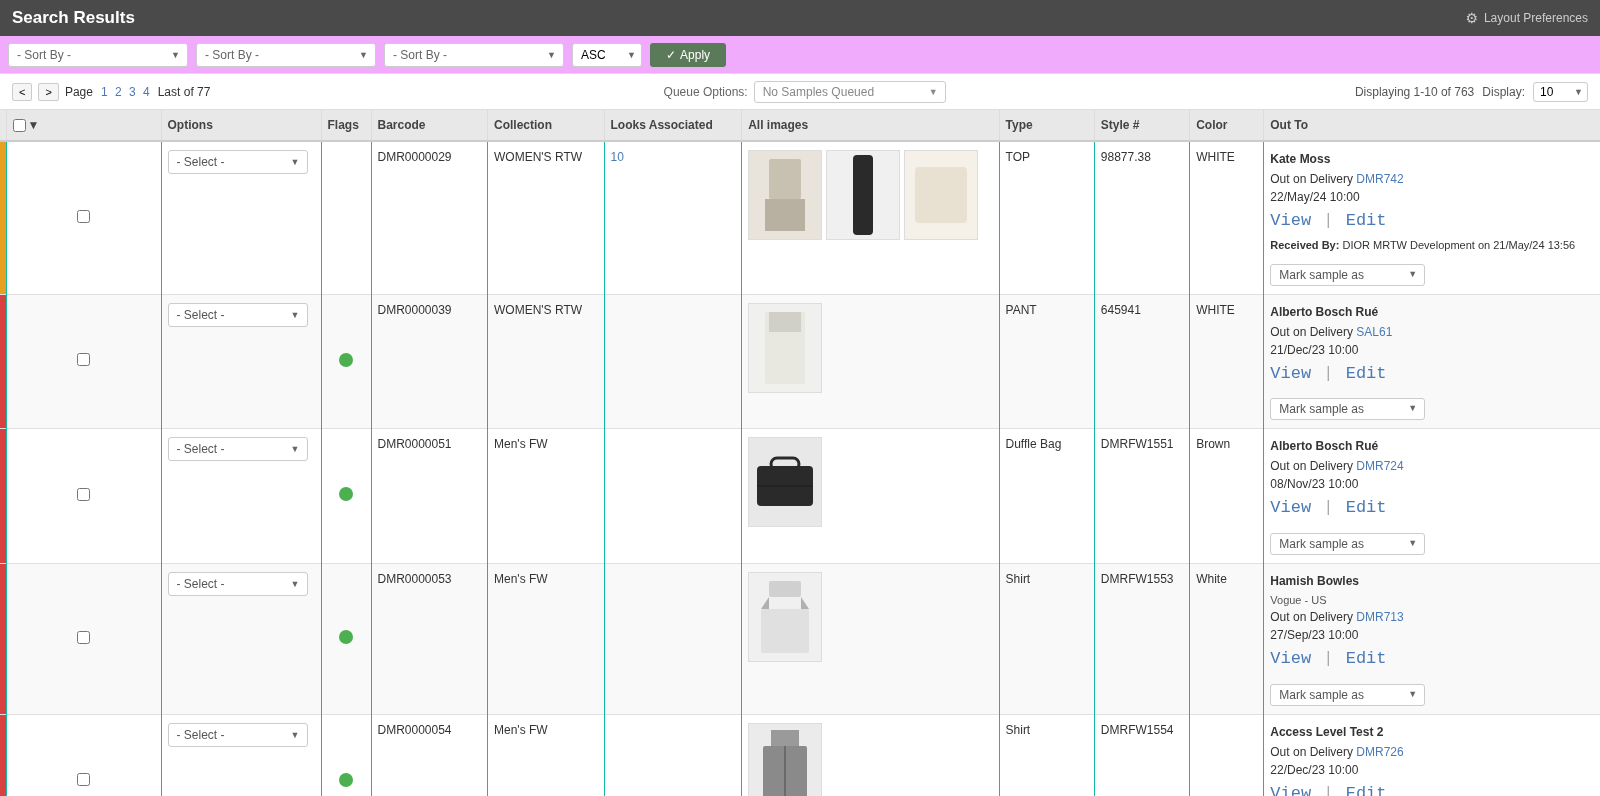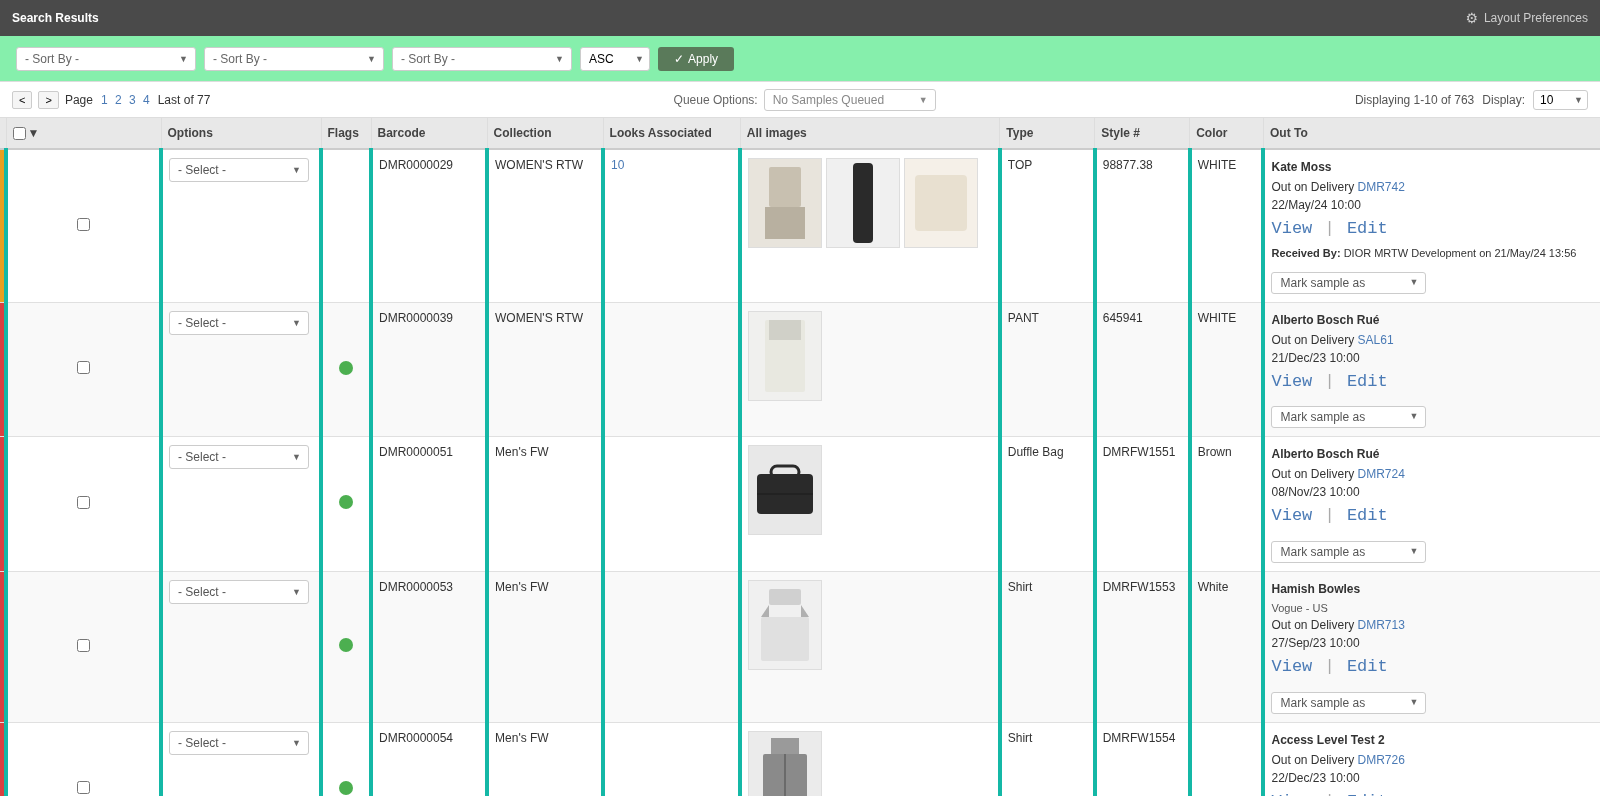--- a/index.html
+++ b/index.html
@@ -8,33 +8,33 @@
     
     .search-results-header {
       background: #4a4a4a;
       color: #fff;
       display: flex;
       align-items: center;
       justify-content: space-between;
       padding: 6px 12px;
       height: 36px;
     }
-    .search-results-header .title { font-size: 12px; font-weight: bold; }
+    .search-results-header .title { font-size: 17px; font-weight: bold; }
     .layout-pref { display: flex; align-items: center; gap: 6px; color: #ccc; font-size: 12px; cursor: pointer; }
     .gear-icon { font-size: 14px; }
 
     
     .toolbar {
-      background: #86efac;
+      background: #f0abfc;
       border-bottom: 1px solid #ddd;
       display: flex;
       align-items: center;
-      padding: 6px 16px;
+      padding: 6px 8px;
       gap: 8px;
-      height: 46px;
+      height: 38px;
     }
     .sort-select {
       border: 1px solid #ccc;
       border-radius: 3px;
       padding: 4px 8px;
       font-size: 12px;
       width: 180px;
       background: #fff;
       color: #666;
       appearance: none;
@@ -122,21 +122,21 @@
     }
     .queue-select {
       border: 1px solid #ccc;
       border-radius: 3px;
       padding: 3px 24px 3px 8px;
       font-size: 12px;
       background: #fff;
       color: #888;
       appearance: none;
       -webkit-appearance: none;
-      width: 172px;
+      width: 192px;
     }
     .queue-select-wrapper::after {
       content: '▼';
       font-size: 9px;
       color: #888;
       position: absolute;
       right: 8px;
       top: 50%;
       transform: translateY(-50%);
       pointer-events: none;
@@ -193,21 +193,21 @@
     }
     thead th:last-child { border-right: none; }
     tbody tr {
       border-bottom: 1px solid #e0e0e0;
       background: #fff;
     }
     tbody tr:nth-child(even) { background: #f9f9f9; }
     tbody td {
       padding: 8px 6px;
       vertical-align: top;
-      border-right: 4px solid #14b8a6;
+      border-right: 1px solid #14b8a6;
     }
     tbody td:last-child { border-right: none; }
 
     .row-indicator {
       width: 6px;
       min-width: 6px;
       padding: 0;
     }
     .indicator-orange { background: #e8a020; }
     .indicator-red { background: #d94040; }

